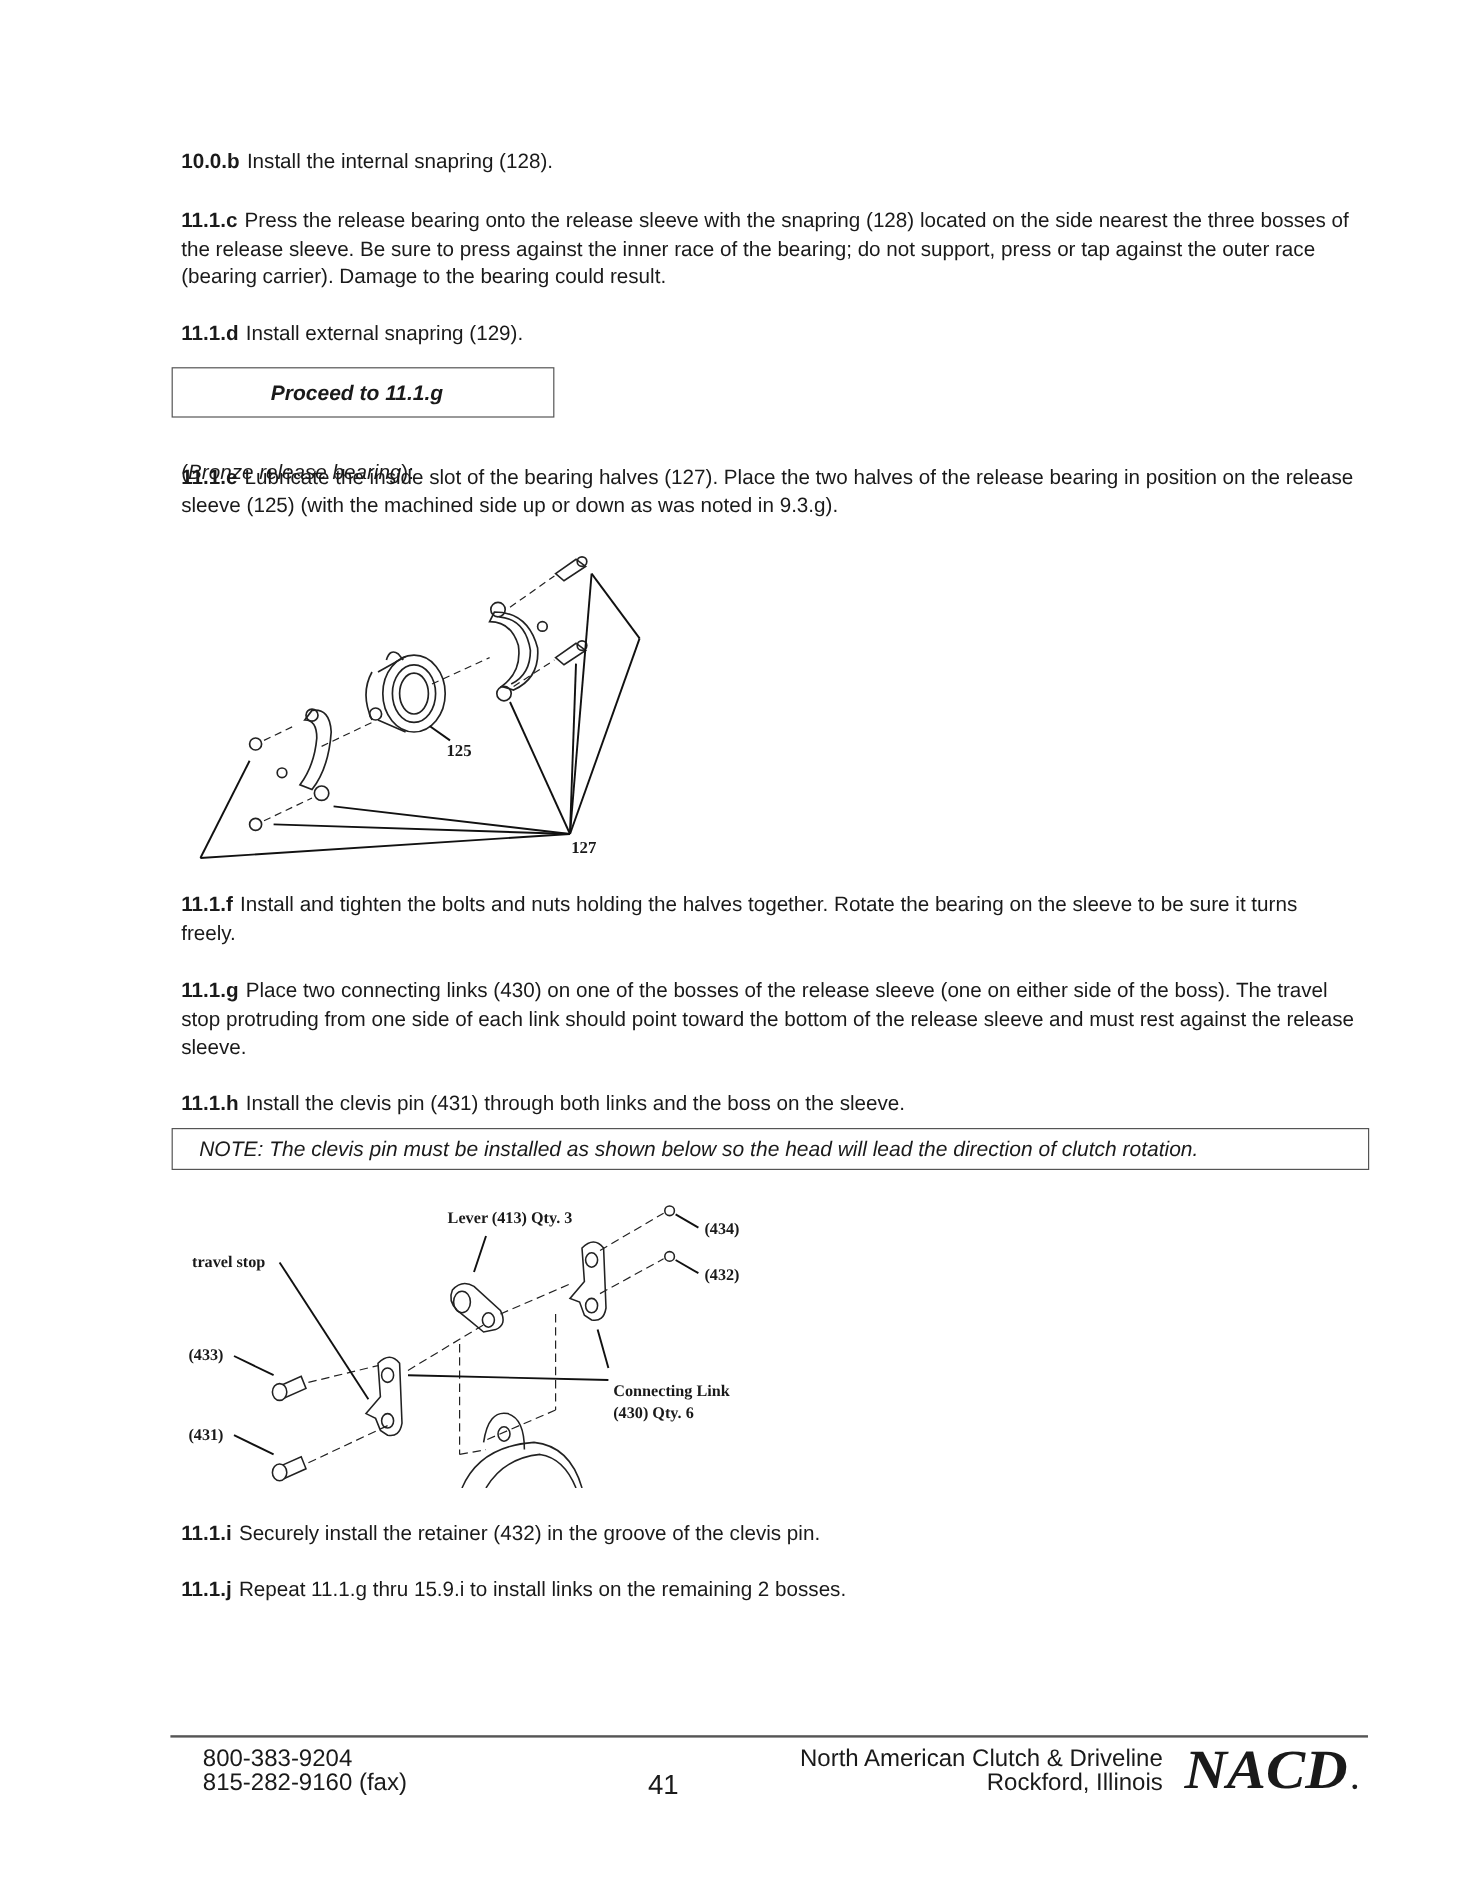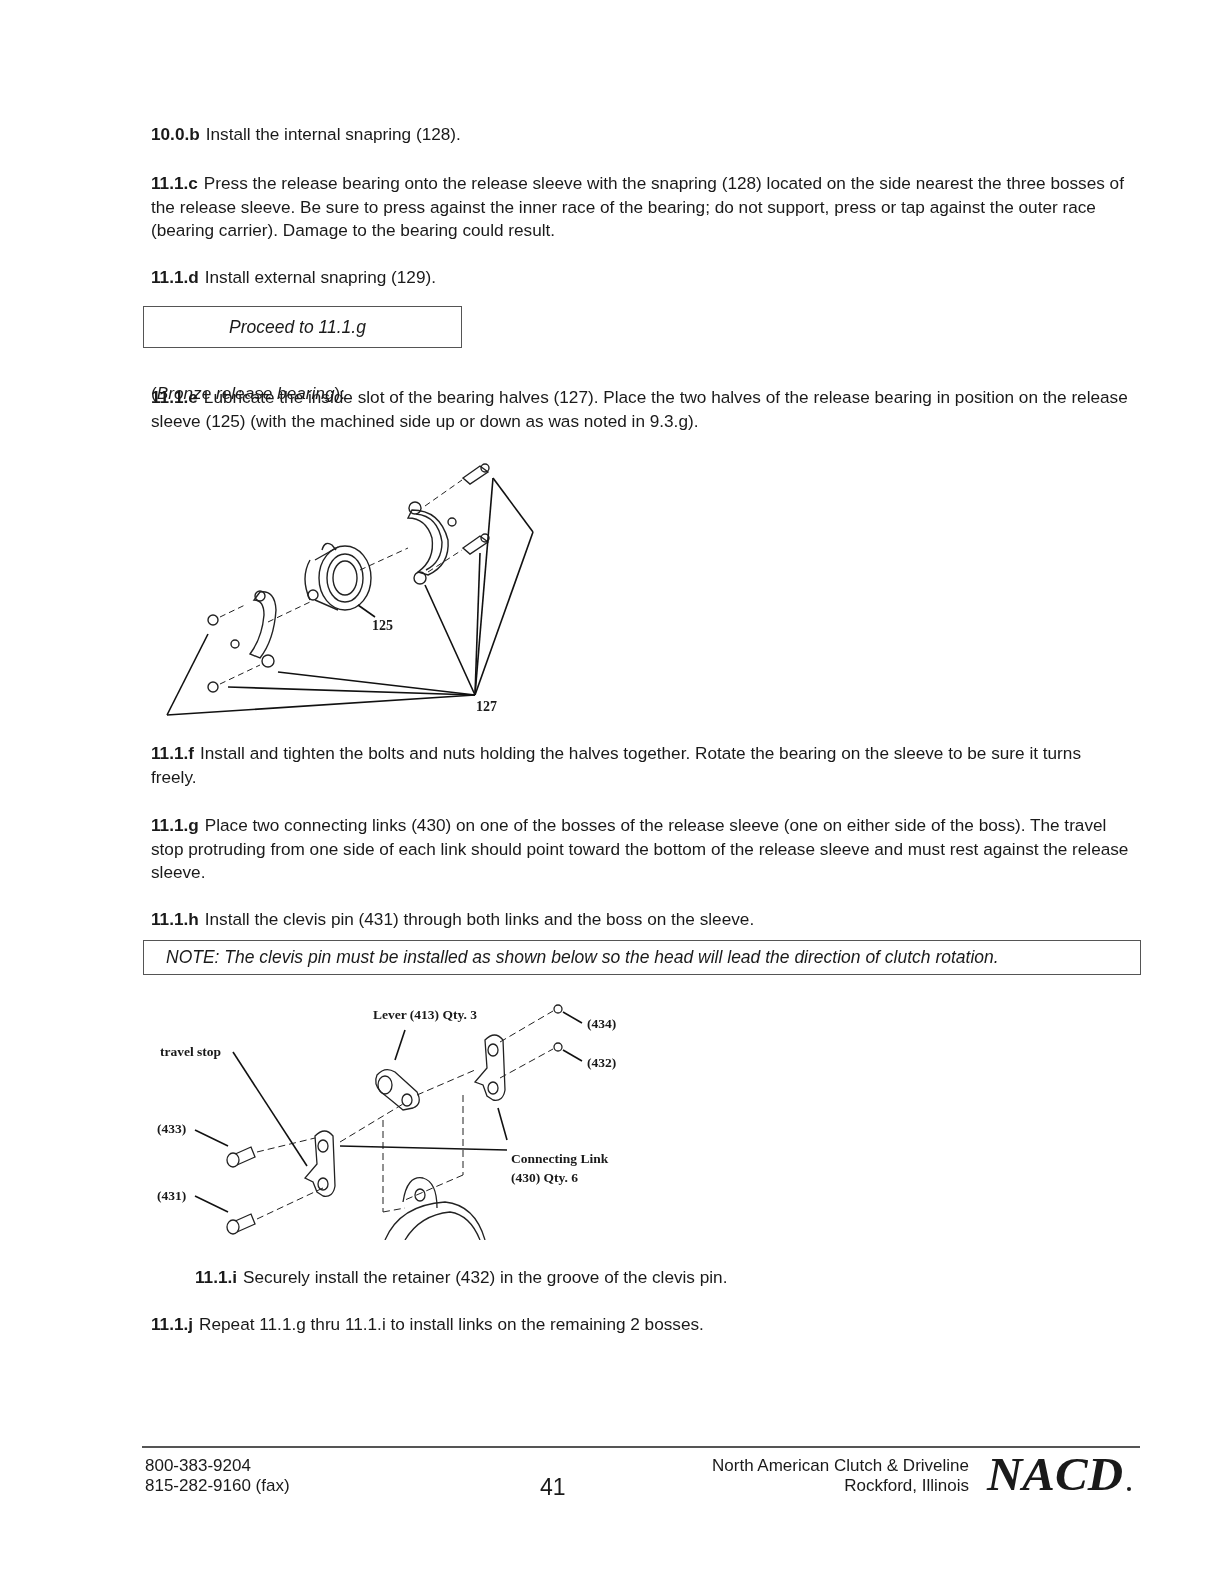--- a/index.html
+++ b/index.html
@@ -2,27 +2,27 @@
 <html><head>
 <meta charset="utf-8">
 <style>
   html, body { margin: 0; padding: 0; background: #ffffff; }
   body { width: 1224px; height: 1584px; position: relative; overflow: hidden;
          font-family: "Liberation Sans", sans-serif; color: #1a1a1a; }
   .para { position: absolute; left: 151px; width: 980px; font-size: 17.2px; line-height: 23.5px; }
   .step-id { font-weight: bold; margin-right: 6px; }
   .boxed { position: absolute; border: 1.5px solid #555; background: #fff; }
   .proceed-box { left: 143px; top: 306px; width: 317px; height: 40px; }
-  .proceed-box span { display: block; text-align: center; font-style: italic; font-size: 17.5px; line-height: 40px; padding-right: 10px; }
+  .proceed-box span { display: block; text-align: center; font-style: italic; font-size: 17.5px; line-height: 40px; padding-right: 10px; font-weight: bold; }
   .note-box { left: 143px; top: 940px; width: 996px; height: 33px; }
   .note-box span { display: block; font-style: italic; font-size: 17.5px; line-height: 32px; padding-left: 22px; }
   .italic { font-style: italic; }
   svg text { font-family: "Liberation Serif", serif; fill: #1a1a1a; }
   .footer-rule { position: absolute; left: 142px; top: 1446px; width: 998px; height: 2px; background: #555; }
-  .footer-text { position: absolute; font-size: 17px; line-height: 20px; }
+  .footer-text { position: absolute; font-size: 20px; line-height: 20px; margin-left: 24px; }
   .page-num { position: absolute; left: 540px; top: 1474px; font-size: 23px; }
   .logo { position: absolute; left: 985px; top: 1452px; width: 150px; height: 44px; }
 </style>
 </head>
 <body>
 
 <div class="para" style="top:123px;">
   <span class="step-id">10.0.b</span><span>Install the internal snapring (128).</span>
 </div>
 <div class="para" style="top:172px;">
@@ -187,25 +187,25 @@
     <line x1="88" y1="62" x2="162" y2="176"></line>
     <line x1="50" y1="140" x2="83" y2="156"></line>
     <line x1="50" y1="206" x2="83" y2="222"></line>
     <line x1="418" y1="22" x2="437" y2="33"></line>
     <line x1="418" y1="60" x2="437" y2="71"></line>
     <line x1="195" y1="156" x2="362" y2="160"></line>
     <line x1="353" y1="118" x2="362" y2="150"></line>
   </g>
 </svg>
 
-<div class="para" style="top:1266px;margin-left:44px;">
+<div class="para" style="top:1266px;">
   <span class="step-id">11.1.i</span><span>Securely install the retainer (432) in the groove of the clevis pin.</span>
 </div>
 <div class="para" style="top:1313px;">
-  <span class="step-id">11.1.j</span><span>Repeat 11.1.g thru 11.1.i to install links on the remaining 2 bosses.</span>
+  <span class="step-id">11.1.j</span><span>Repeat 11.1.g thru 15.9.i to install links on the remaining 2 bosses.</span>
 </div>
 
 <div class="footer-rule"></div>
 <div class="footer-text" style="left:145px; top:1456px;">800-383-9204</div>
 <div class="footer-text" style="left:145px; top:1476px;">815-282-9160 (fax)</div>
 <div class="page-num">41</div>
 <div class="footer-text" style="right:255px; top:1456px; text-align:center;">North American Clutch &amp; Driveline</div>
 <div class="footer-text" style="right:255px; top:1476px; text-align:center;">Rockford, Illinois</div>
 
 <svg class="logo" viewBox="0 0 150 44" width="150" height="44">

